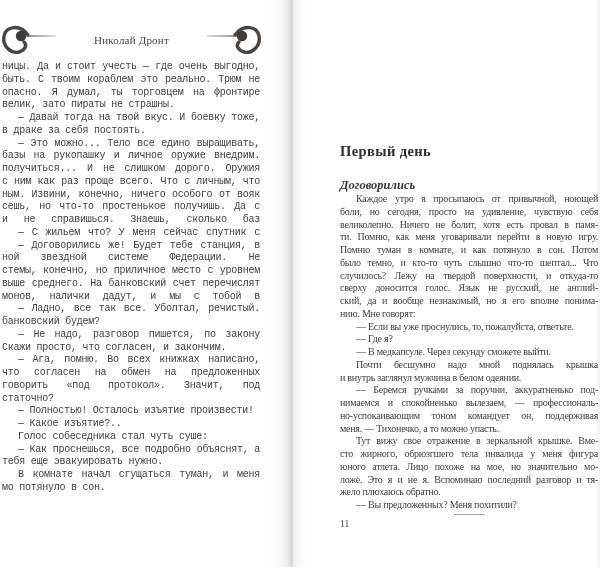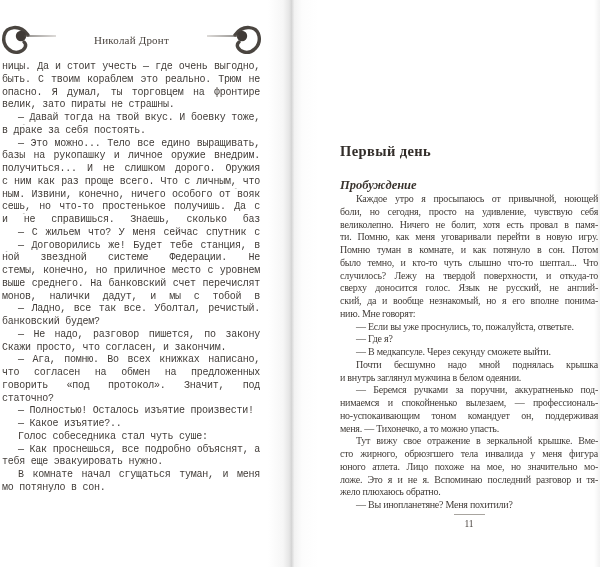--- a/index.html
+++ b/index.html
@@ -41,21 +41,21 @@
     text-align:left;font-weight:bold;font-size:14.5px;line-height:15px;
     letter-spacing:0.4px;color:#322d29;
   }
   .section-title{
     position:absolute;top:178px;left:28px;width:258px;
     font-style:italic;font-weight:600;font-size:12.5px;line-height:14px;
     color:#3a342f;
   }
 
   
-  .rp-footer{position:absolute;top:514px;left:28px;width:258px;text-align:center;}
+  .rp-footer{position:absolute;top:514px;left:28px;width:258px;text-align:left;}
   .footer-rule{width:31px;height:1px;background:#a8a49f;margin:0 auto 4px auto;}
   .page-number{font-size:9.5px;color:#4a443f;line-height:10px;}
 
   
   .gutter{
     position:absolute;left:268px;top:0;width:50px;height:567px;pointer-events:none;
     background:linear-gradient(90deg,
       rgba(130,130,130,0) 0%,
       rgba(130,130,130,0.07) 30%,
       rgba(115,115,115,0.18) 42%,
@@ -125,21 +125,21 @@
       <div class="bline indent plast">Голос собеседника стал чуть суше:</div>
       <div class="bline indent">— Как проснешься, все подробно объяснят, а сейчас</div>
       <div class="bline plast">тебя еще эвакуировать нужно.</div>
       <div class="bline indent">В комнате начал сгущаться туман, и меня неудержи-</div>
       <div class="bline plast">мо потянуло в сон.</div>
     </div>
 </div>
 
 <div class="page" id="right-page">
   <div class="chapter-title">Первый день</div>
-  <div class="section-title">Пробуждение</div>
+  <div class="section-title">Договорились</div>
   <div class="textcol" id="right-body">
       <div class="bline indent">Каждое утро я просыпаюсь от привычной, ноющей</div>
       <div class="bline">боли, но сегодня, просто на удивление, чувствую себя</div>
       <div class="bline">великолепно. Ничего не болит, хотя есть провал в памя-</div>
       <div class="bline">ти. Помню, как меня уговаривали перейти в новую игру.</div>
       <div class="bline">Помню туман в комнате, и как потянуло в сон. Потом</div>
       <div class="bline">было темно, и кто-то чуть слышно что-то шептал... Что</div>
       <div class="bline">случилось? Лежу на твердой поверхности, и откуда-то</div>
       <div class="bline">сверху доносится голос. Язык не русский, не англий-</div>
       <div class="bline">ский, да и вообще незнакомый, но я его вполне понима-</div>
@@ -151,21 +151,21 @@
       <div class="bline plast">и внутрь заглянул мужчина в белом одеянии.</div>
       <div class="bline indent">— Беремся ручками за поручни, аккуратненько под-</div>
       <div class="bline">нимаемся и спокойненько вылезаем, — профессиональ-</div>
       <div class="bline">но-успокаивающим тоном командует он, поддерживая</div>
       <div class="bline plast">меня. — Тихонечко, а то можно упасть.</div>
       <div class="bline indent">Тут вижу свое отражение в зеркальной крышке. Вме-</div>
       <div class="bline">сто жирного, обрюзгшего тела инвалида у меня фигура</div>
       <div class="bline">юного атлета. Лицо похоже на мое, но значительно мо-</div>
       <div class="bline">ложе. Это я и не я. Вспоминаю последний разговор и тя-</div>
       <div class="bline plast">жело плюхаюсь обратно.</div>
-      <div class="bline indent plast">— Вы инопланетяне? Меня похитили?</div>
+      <div class="bline indent plast">— Вы предложенных? Меня похитили?</div>
     </div>
   <div class="rp-footer">
     <div class="footer-rule"></div>
     <div class="page-number">11</div>
   </div>
 </div>
 
 <div class="gutter"></div>
 <div class="right-edge"></div>
 

